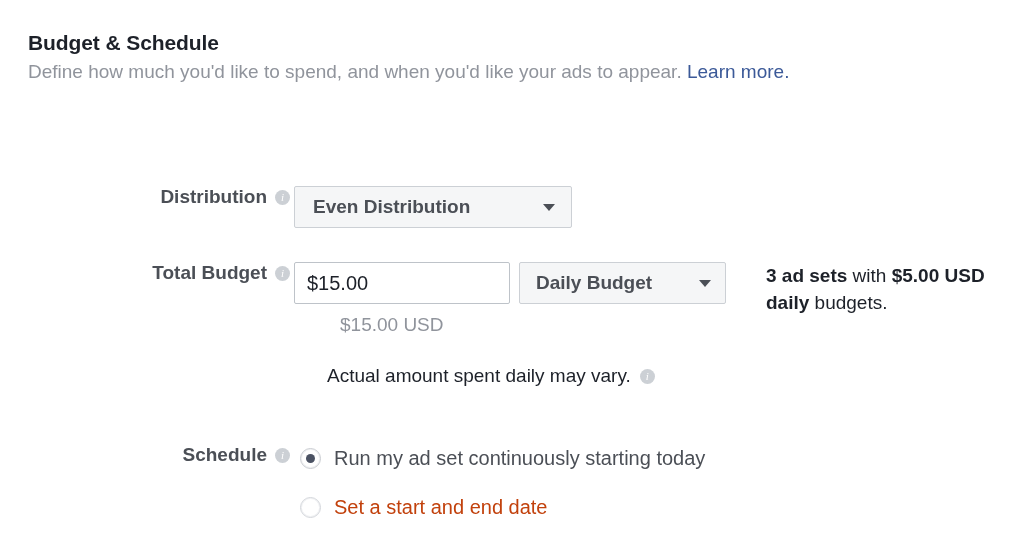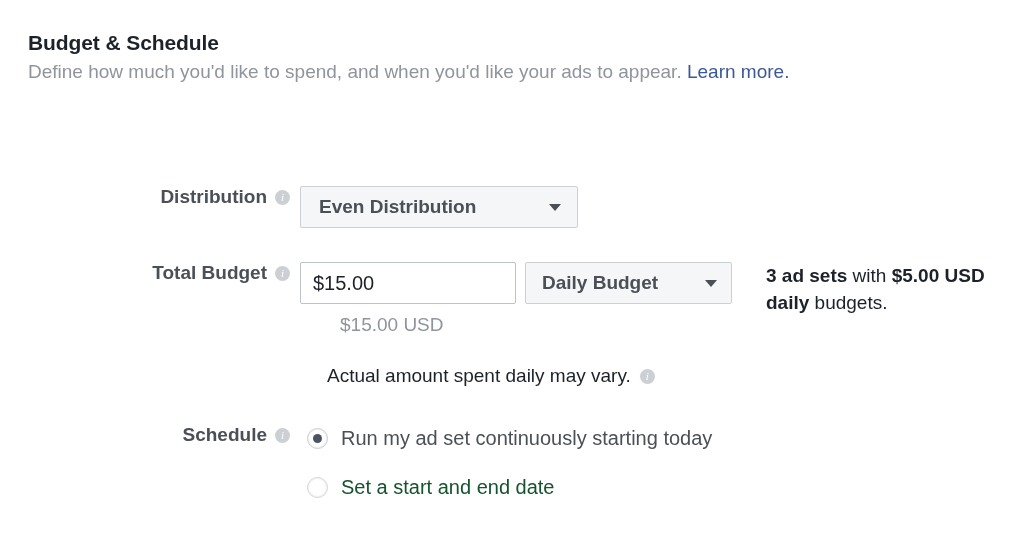--- a/index.html
+++ b/index.html
@@ -87,21 +87,21 @@
     transform: translateY(-50%);
     text-align: center;
     font-family: "Liberation Serif", serif;
     font-size: 11px;
     font-style: italic;
     line-height: 1;
     color: #ffffff;
   }
 
   .control-col {
-    margin-left: 10px;
+    margin-left: 4px;
     display: flex;
     align-items: flex-start;
   }
 
   
   .dropdown {
     background: #f5f6f7;
     border: 1px solid #ccd0d5;
     border-radius: 2px;
     box-sizing: border-box;
@@ -181,21 +181,21 @@
     top: 262px;
     width: 250px;
     font-size: 19px;
     line-height: 27px;
     color: #1d2129;
   }
   .side-note b { font-weight: bold; }
   .side-note .reg { font-weight: normal; }
 
   
-  .schedule-row { left: 0; top: 424px; width: 1031px; gap: 7px; }
+  .schedule-row { left: 0; top: 444px; width: 1031px; }
   .schedule-label-col {
     width: 290px;
     display: flex;
     justify-content: flex-end;
     align-items: center;
   }
   .radio-group {
     margin-left: 10px;
     display: block;
   }
@@ -232,21 +232,21 @@
     border-radius: 50%;
     background: #4b5263;
   }
   .radio-label {
     margin-left: 13px;
     font-size: 20px;
     line-height: 24px;
     color: #4b4f56;
     white-space: nowrap;
   }
-  .radio-option:not(.selected) .radio-label { color: #14532d; }
+  .radio-option:not(.selected) .radio-label { color: #c2410c; }
 </style>
 </head>
 <body>
 
 <div class="header">
   <div class="section-title">Budget &amp; Schedule</div>
   <div class="section-sub">
     <span>Define how much you'd like to spend, and when you'd like your ads to appear. </span><a class="learn-more" href="#">Learn more</a><span class="period-blue">.</span>
   </div>
 </div>

